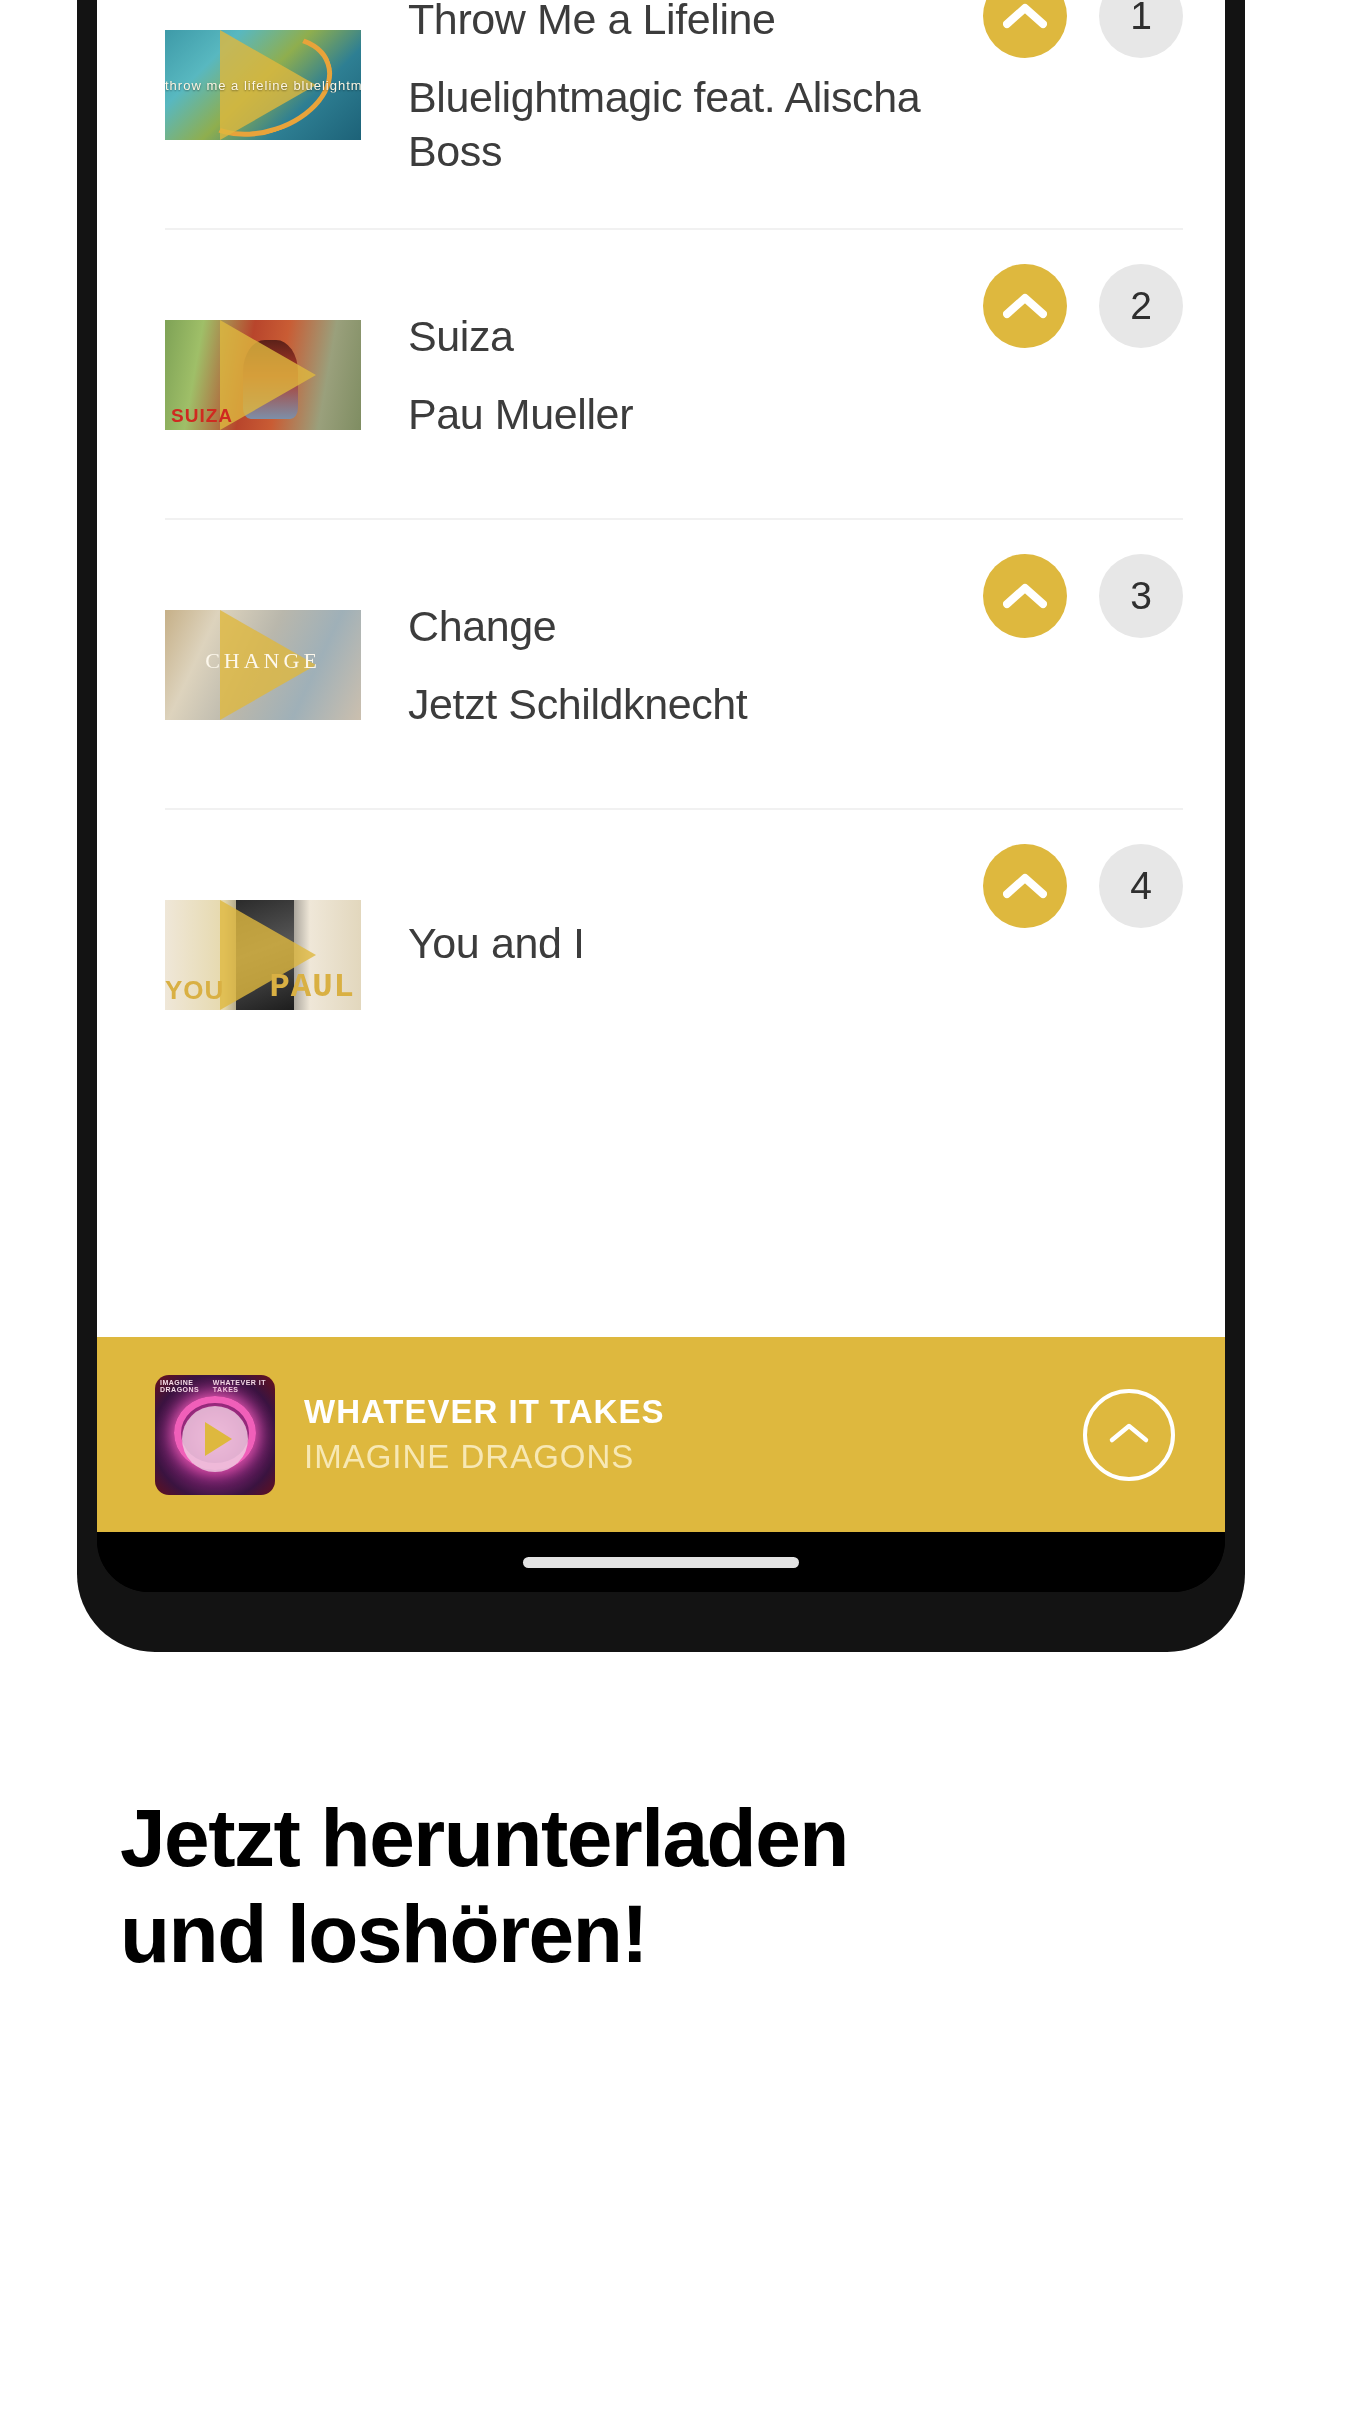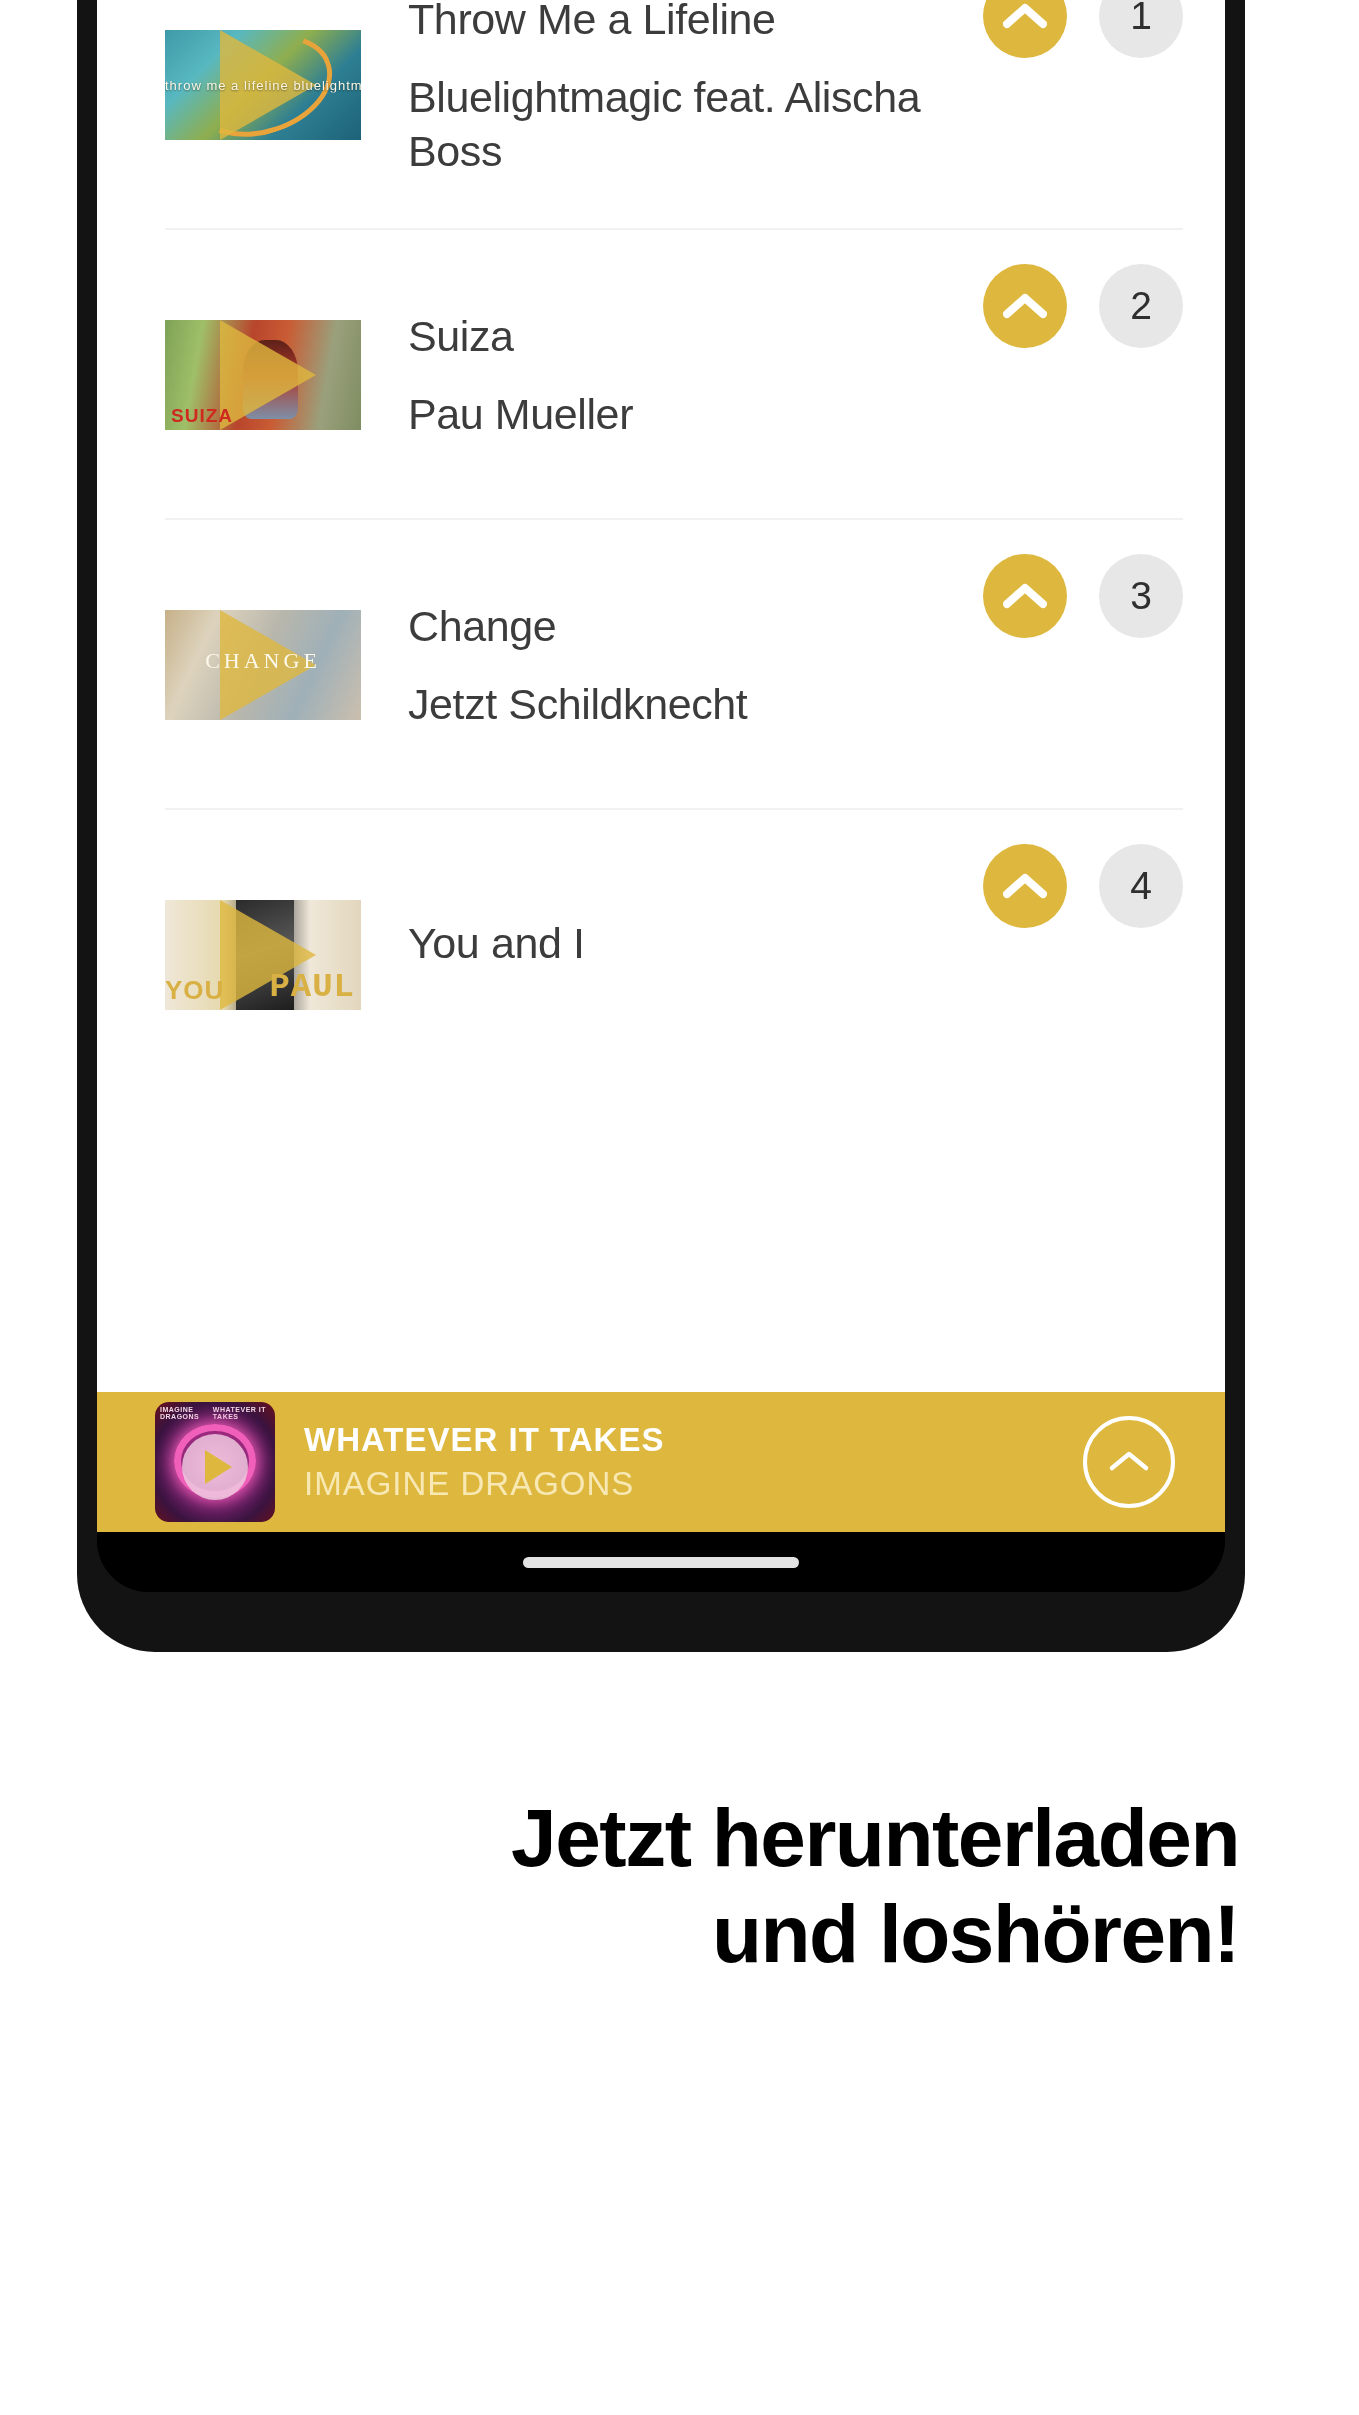--- a/index.html
+++ b/index.html
@@ -226,21 +226,21 @@
     color:#2f2f2f;
     font-weight:400;
   }
 
   
   .player-bar {
     position:absolute;
     left:0;
     bottom:0;
     width:1128px;
-    height:140px;
+    height:195px;
     background:#deb83e;
     display:flex;
     align-items:center;
     padding-left:58px;
     padding-right:50px;
   }
   .player-thumb {
     position:relative;
     width:120px;
     height:120px;
@@ -342,21 +342,21 @@
     border-radius:7px;
     background:#e3e3e3;
   }
 
   
   .headline {
     position:absolute;
     left:0;
     top:1790px;
     width:1359px;
-    text-align:right;
+    text-align:left;
     font-size:82px;
     line-height:1.17;
     font-weight:bold;
     color:#000000;
     letter-spacing:-1.5px;
     padding:0 120px;
   }
   .headline .l2 { display:block; }
 </style>
 </head>

